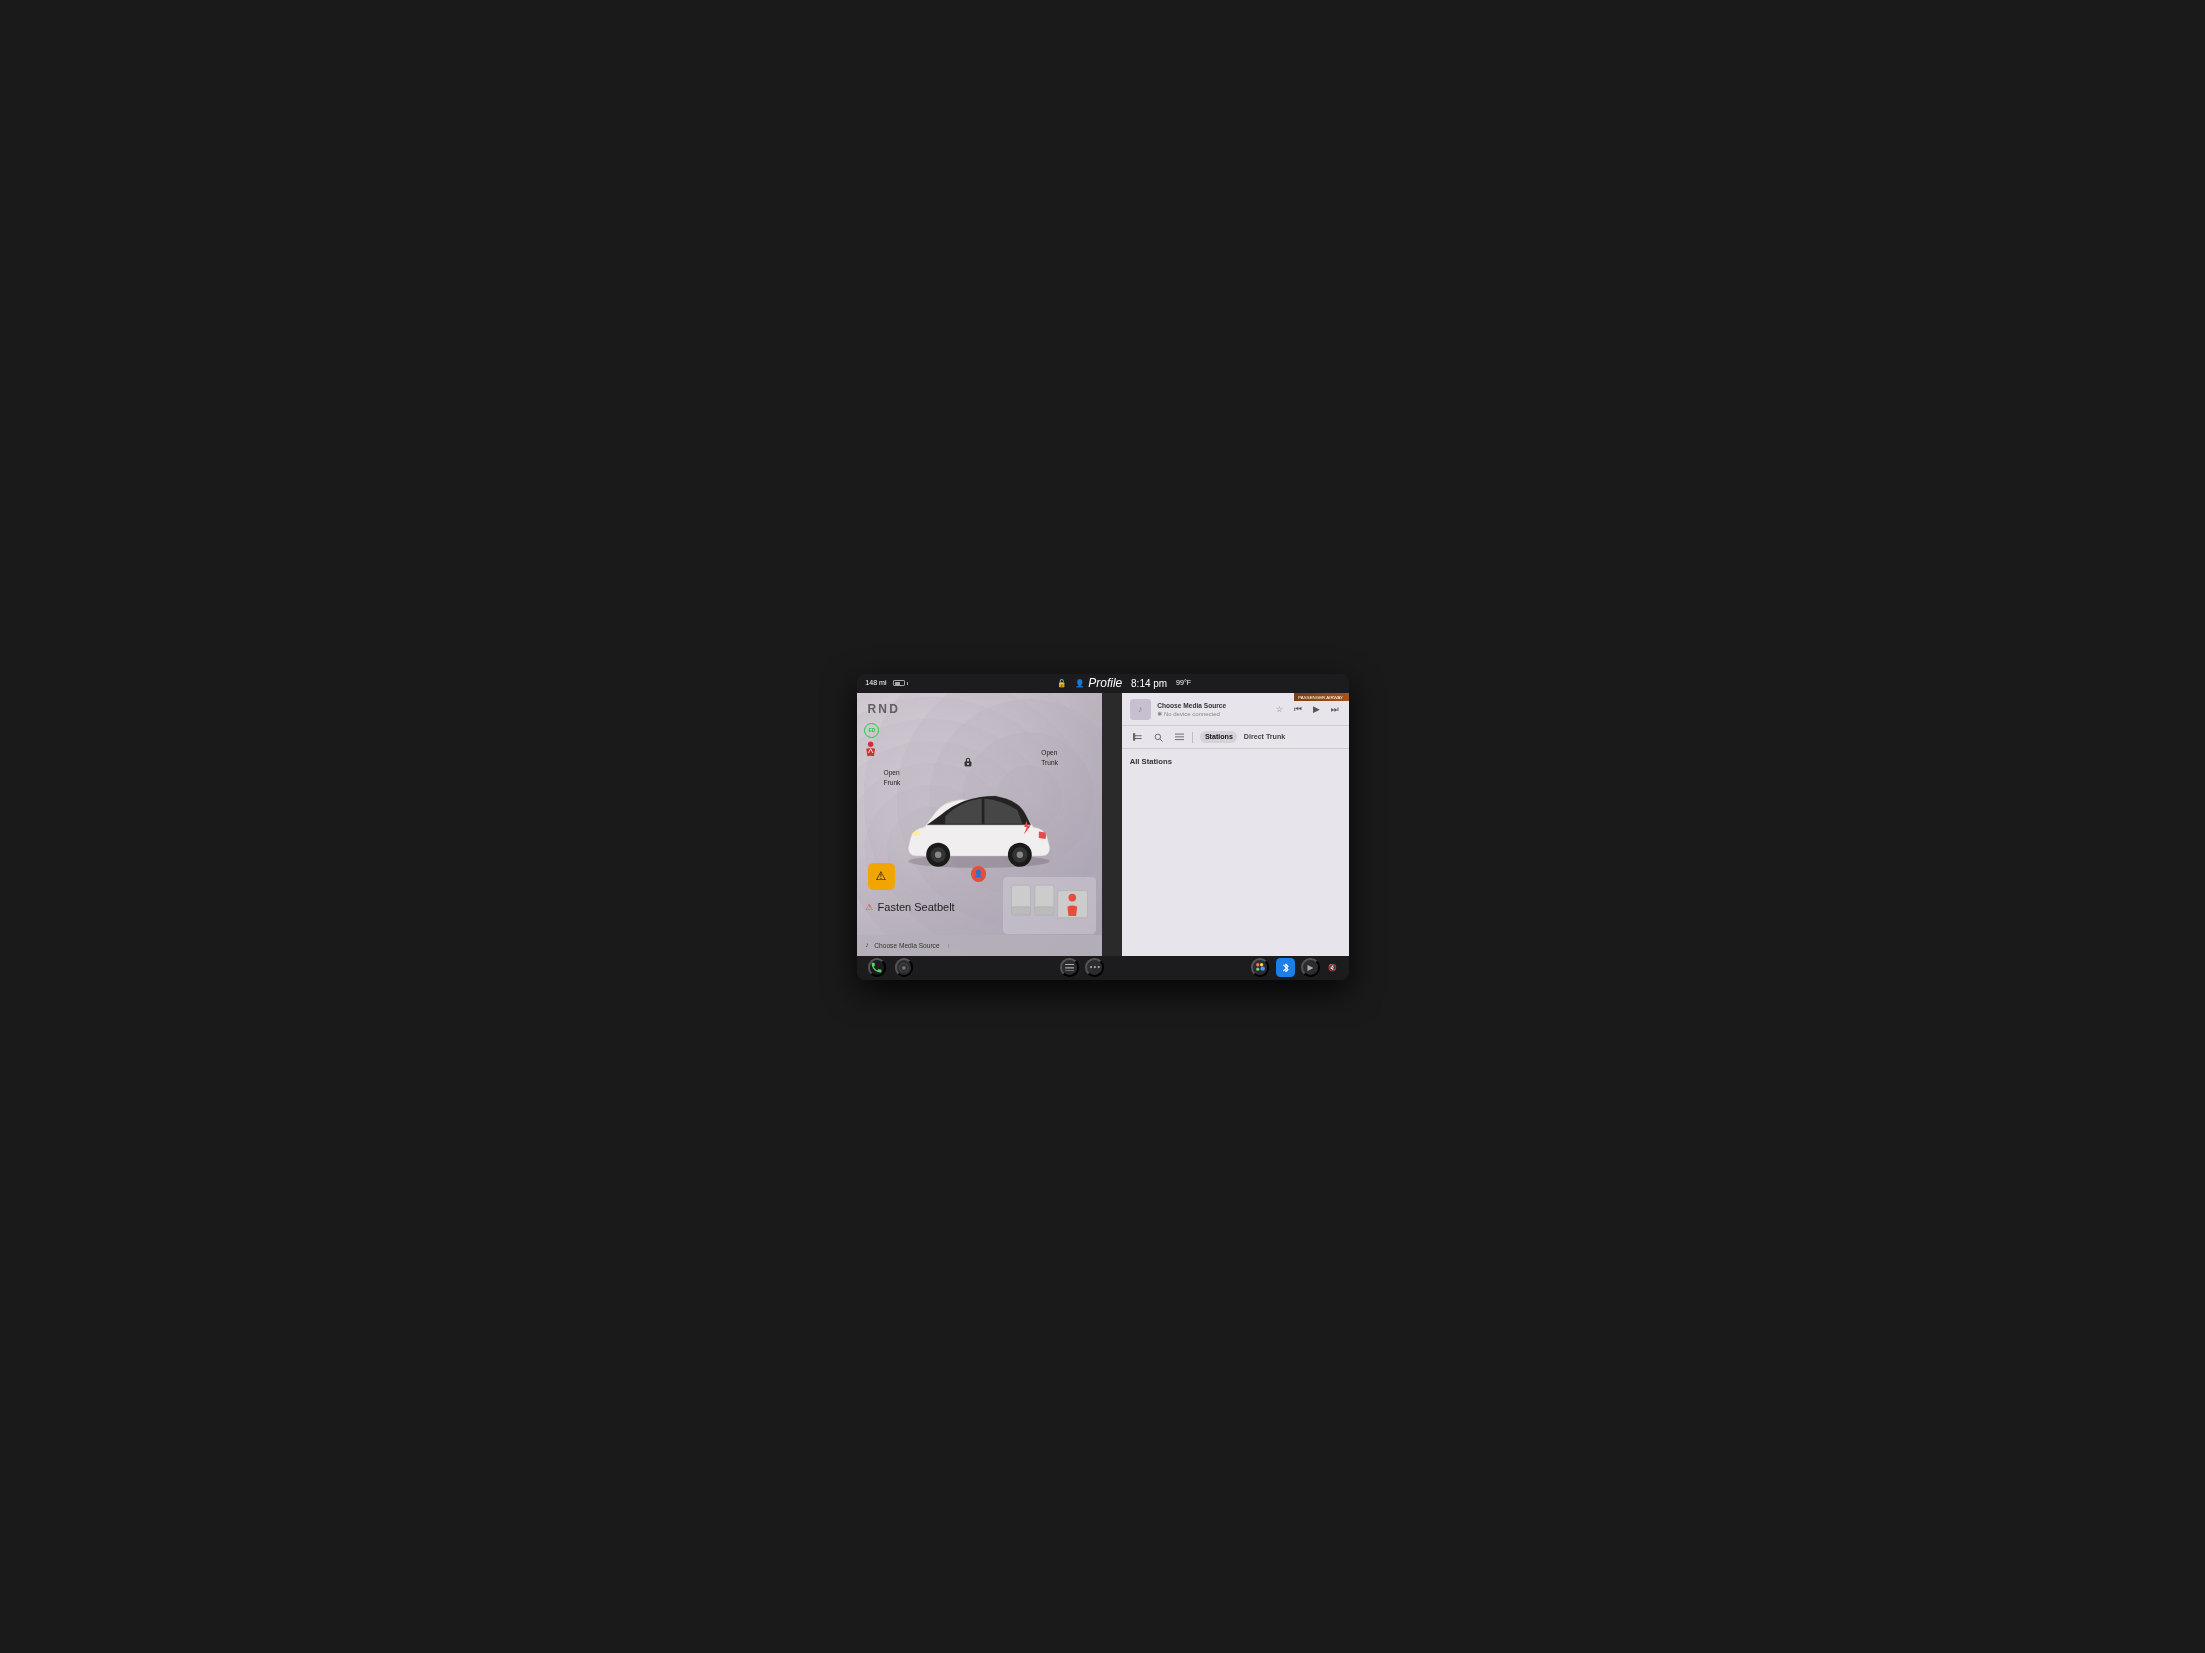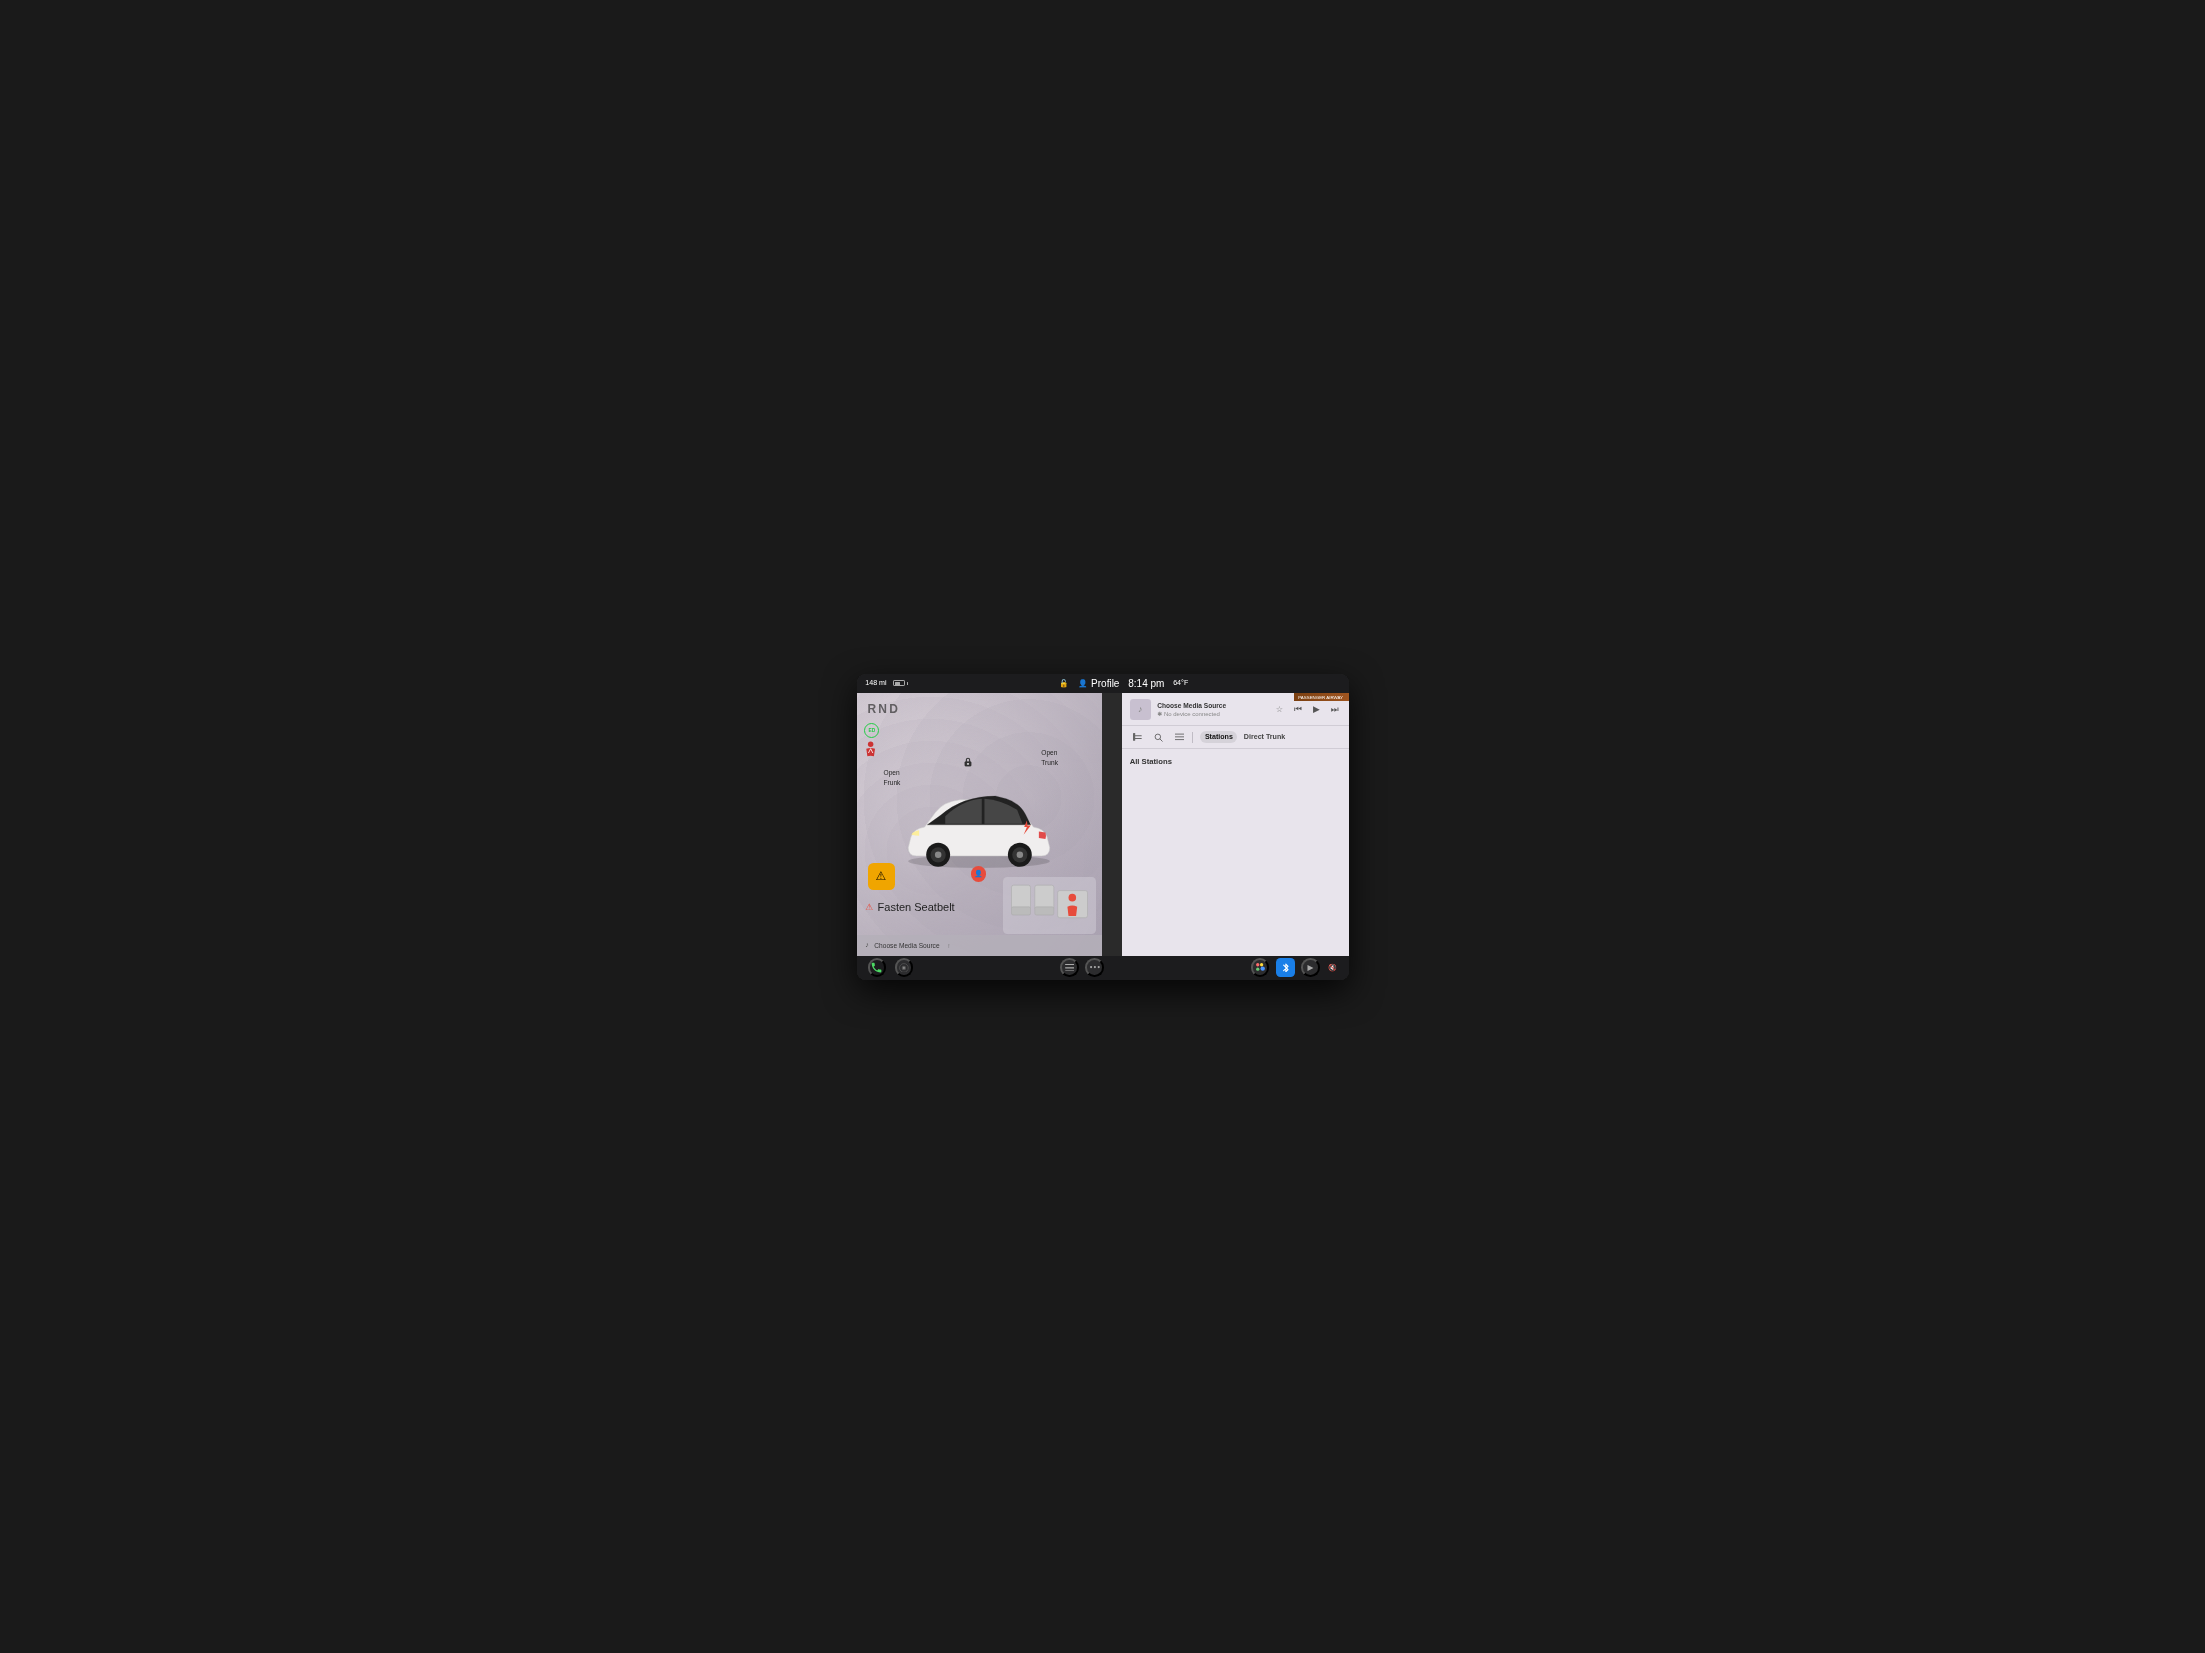--- a/index.html
+++ b/index.html
@@ -97,22 +97,23 @@
       cursor: pointer;
     }
 
     .profile-icon {
       font-size: 7.7px;
       color: #ccc;
     }
 
     .profile-text {
       color: #fff;
-      font-size: 10px;
+      font-size: 12px;
       font-weight: 500;
+      font-style: italic;
     }
 
     .status-right {
       display: flex;
       align-items: center;
       gap: 6.6px;
     }
 
     .status-time {
       color: #fff;
@@ -435,21 +436,21 @@
         <div class="battery-tip"></div>
       </div>
     </div>
     <div class="status-center">
       <span class="lock-icon">🔓</span>
       <div class="profile-section">
         <span class="profile-icon">👤</span>
         <span class="profile-text">Profile</span>
       </div>
       <span class="status-time">8:14 pm</span>
-      <span class="status-temp">64°F</span>
+      <span class="status-temp">99°F</span>
     </div>
     <div class="status-right">
     </div>
   </div>
 
   <div class="main-content">
 
     <div class="left-panel">
 
       <div class="gear-indicator">

